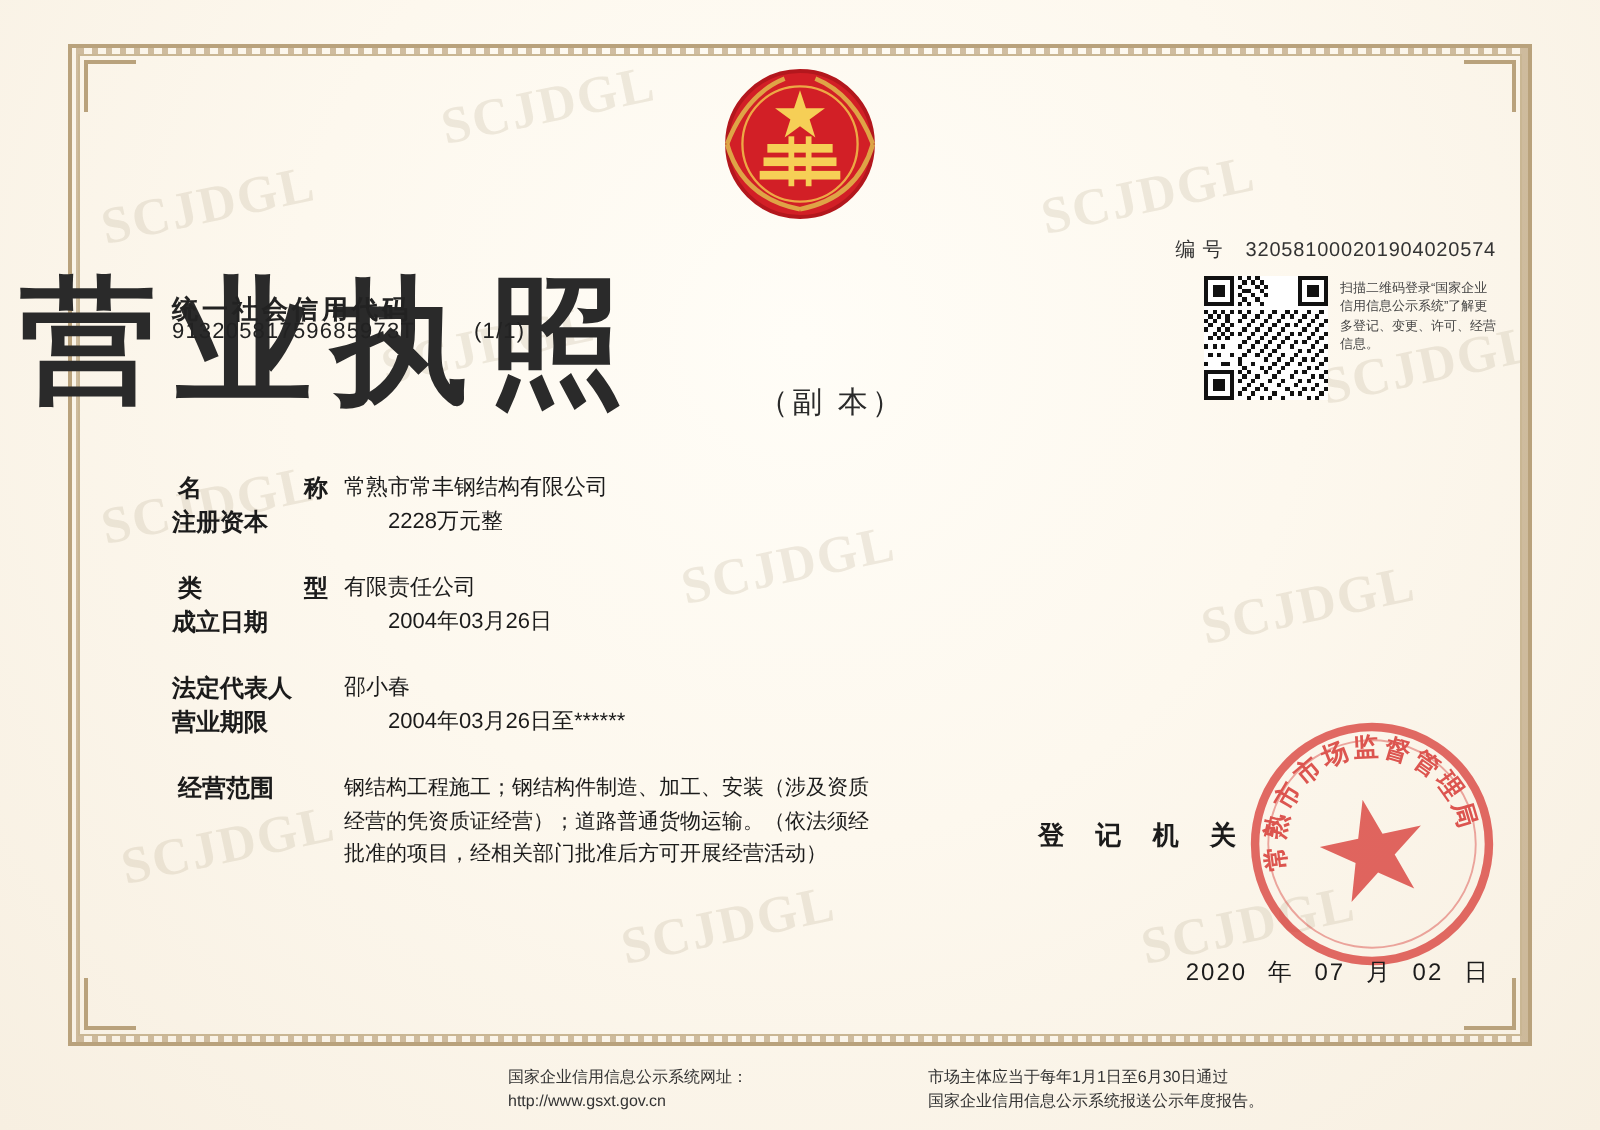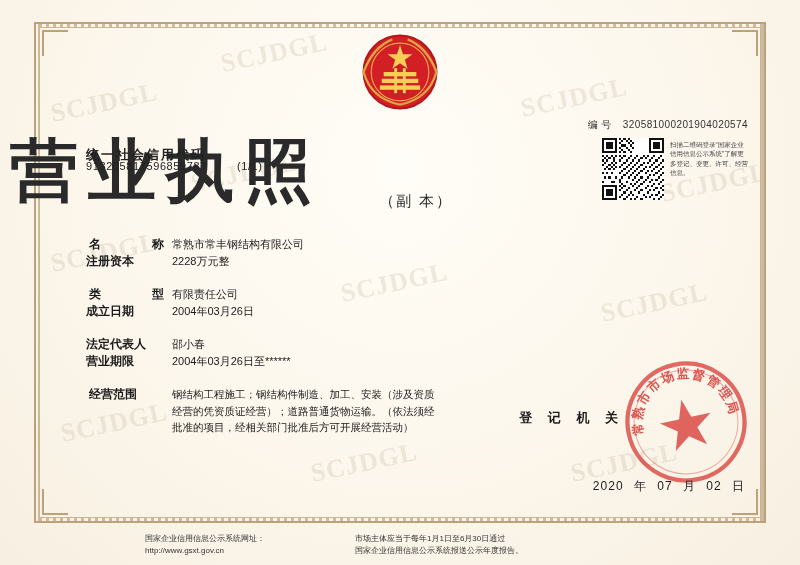--- a/index.html
+++ b/index.html
@@ -194,21 +194,21 @@
     font-size: 11px;
     color: #1b1b1b;
     line-height: 1.55;
     max-width: 275px;
   }
   .val.scope {
     max-width: 268px;
     font-size: 10.5px;
     line-height: 1.55;
   }
-  .val.wide { max-width: 200px; }
+  .val.wide { max-width: 200px; margin-left: 22px; }
 
   
   .registrar {
     position: absolute;
     right: 176px;
     top: 409px;
     font-size: 13px;
     font-weight: 600;
     letter-spacing: 6px;
     color: #1b1b1b;
@@ -233,21 +233,21 @@
     opacity: 0.82;
   }
 
   
   .footer {
     position: absolute;
     left: 36px;
     right: 36px;
     bottom: 8px;
     display: flex;
-    justify-content: center;
+    justify-content: flex-end;
     font-size: 8px;
     color: #333;
     line-height: 1.5;
   }
   .footer .fl { width: 210px; }
   .footer .fc { width: 300px; text-align: left; }
   .footer .fr { width: 180px; text-align: right; padding-top: 8px; }
 </style>
 </head>
 <body>

